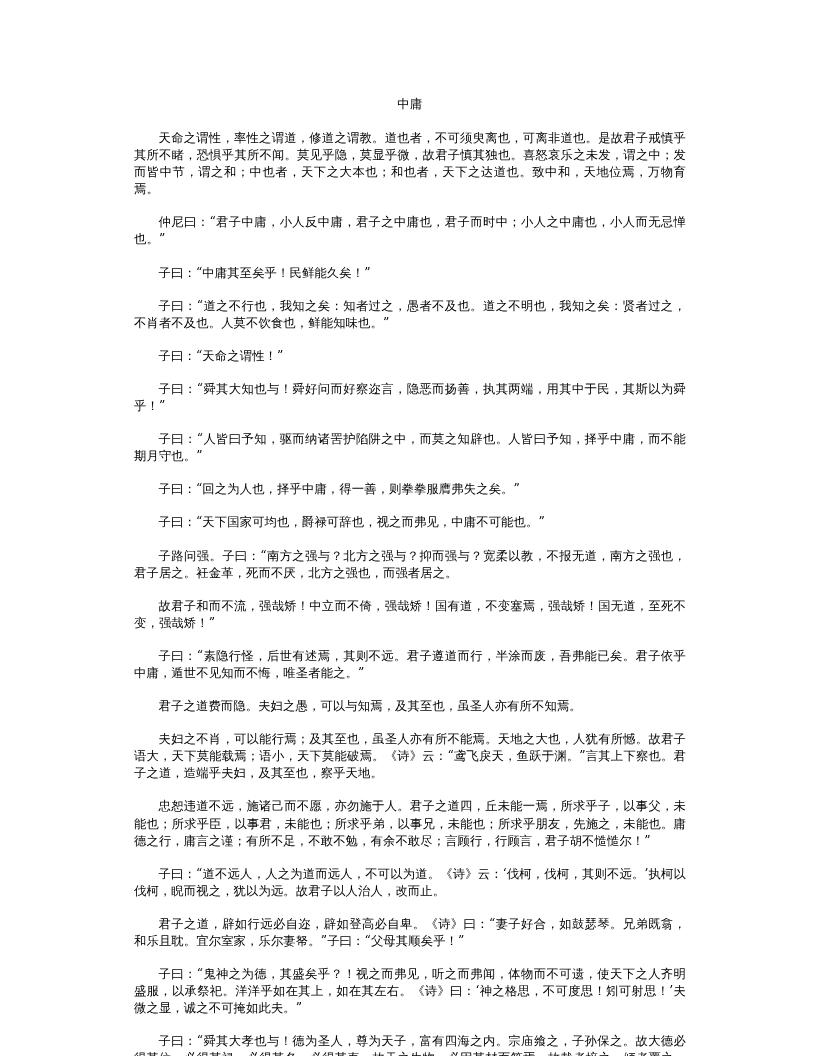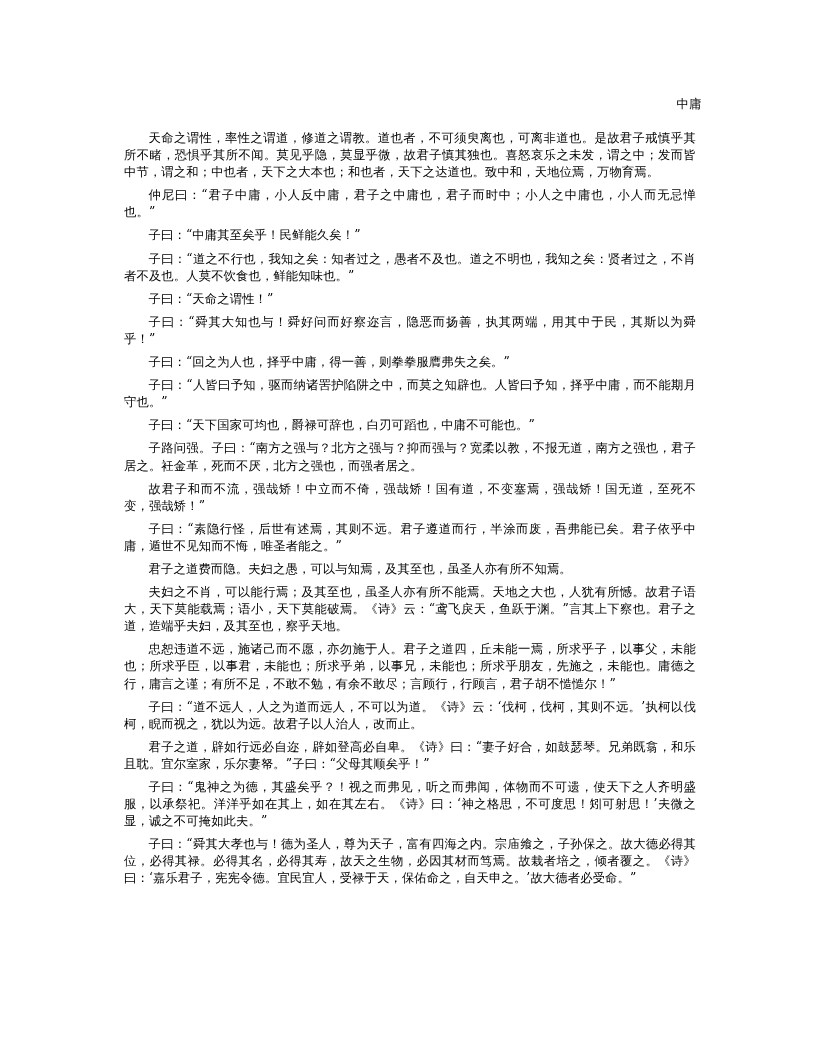--- a/index.html
+++ b/index.html
@@ -26,48 +26,48 @@
     left: 118px;
     top: 96px;
     width: 584px;
   }
   .doc-title {
     font-size: 12.3px;
     line-height: 17px;
     letter-spacing: 0.4px;
     margin: 0 0 17px 0;
     font-weight: normal;
-    text-align: right;
+    text-align: center;
   }
   .para {
     font-size: 12.3px;
     line-height: 17.1px;
-    margin: 6px;
+    margin: 16px;
     text-align: justify;
     text-justify: inter-ideograph;
     text-indent: 2em;
     letter-spacing: 0.15px;
     word-break: break-all;
   }
 </style>
 </head>
 <body>
 
 <div class="page">
   <div class="content">
     <div class="doc-title">中庸</div>
     <p class="para">天命之谓性，率性之谓道，修道之谓教。道也者，不可须臾离也，可离非道也。是故君子戒慎乎其所不睹，恐惧乎其所不闻。莫见乎隐，莫显乎微，故君子慎其独也。喜怒哀乐之未发，谓之中；发而皆中节，谓之和；中也者，天下之大本也；和也者，天下之达道也。致中和，天地位焉，万物育焉。</p>
     <p class="para">仲尼曰：“君子中庸，小人反中庸，君子之中庸也，君子而时中；小人之中庸也，小人而无忌惮也。”</p>
     <p class="para">子曰：“中庸其至矣乎！民鲜能久矣！”</p>
     <p class="para">子曰：“道之不行也，我知之矣：知者过之，愚者不及也。道之不明也，我知之矣：贤者过之，不肖者不及也。人莫不饮食也，鲜能知味也。”</p>
     <p class="para">子曰：“天命之谓性！”</p>
     <p class="para">子曰：“舜其大知也与！舜好问而好察迩言，隐恶而扬善，执其两端，用其中于民，其斯以为舜乎！”</p>
+    <p class="para">子曰：“人皆曰予知，驱而纳诸罟护陷阱之中，而莫之知辟也。人皆曰予知，择乎中庸，而不能期月守也。”</p>
     <p class="para">子曰：“回之为人也，择乎中庸，得一善，则拳拳服膺弗失之矣。”</p>
-    <p class="para">子曰：“人皆曰予知，驱而纳诸罟护陷阱之中，而莫之知辟也。人皆曰予知，择乎中庸，而不能期月守也。”</p>
-    <p class="para">子曰：“天下国家可均也，爵禄可辞也，白刃可蹈也，中庸不可能也。”</p>
+    <p class="para">子曰：“天下国家可均也，爵禄可辞也，视之而弗见，中庸不可能也。”</p>
     <p class="para">子路问强。子曰：“南方之强与？北方之强与？抑而强与？宽柔以教，不报无道，南方之强也，君子居之。衽金革，死而不厌，北方之强也，而强者居之。</p>
     <p class="para">故君子和而不流，强哉矫！中立而不倚，强哉矫！国有道，不变塞焉，强哉矫！国无道，至死不变，强哉矫！”</p>
     <p class="para">子曰：“素隐行怪，后世有述焉，其则不远。君子遵道而行，半涂而废，吾弗能已矣。君子依乎中庸，遁世不见知而不悔，唯圣者能之。”</p>
     <p class="para">君子之道费而隐。夫妇之愚，可以与知焉，及其至也，虽圣人亦有所不知焉。</p>
     <p class="para">夫妇之不肖，可以能行焉；及其至也，虽圣人亦有所不能焉。天地之大也，人犹有所憾。故君子语大，天下莫能载焉；语小，天下莫能破焉。《诗》云：“鸢飞戾天，鱼跃于渊。”言其上下察也。君子之道，造端乎夫妇，及其至也，察乎天地。</p>
     <p class="para">忠恕违道不远，施诸己而不愿，亦勿施于人。君子之道四，丘未能一焉，所求乎子，以事父，未能也；所求乎臣，以事君，未能也；所求乎弟，以事兄，未能也；所求乎朋友，先施之，未能也。庸德之行，庸言之谨；有所不足，不敢不勉，有余不敢尽；言顾行，行顾言，君子胡不慥慥尔！”</p>
     <p class="para">子曰：“道不远人，人之为道而远人，不可以为道。《诗》云：‘伐柯，伐柯，其则不远。’执柯以伐柯，睨而视之，犹以为远。故君子以人治人，改而止。</p>
     <p class="para">君子之道，辟如行远必自迩，辟如登高必自卑。《诗》曰：“妻子好合，如鼓瑟琴。兄弟既翕，和乐且耽。宜尔室家，乐尔妻帑。”子曰：“父母其顺矣乎！”</p>
     <p class="para">子曰：“鬼神之为德，其盛矣乎？！视之而弗见，听之而弗闻，体物而不可遗，使天下之人齐明盛服，以承祭祀。洋洋乎如在其上，如在其左右。《诗》曰：‘神之格思，不可度思！矧可射思！’夫微之显，诚之不可掩如此夫。”</p>
     <p class="para">子曰：“舜其大孝也与！德为圣人，尊为天子，富有四海之内。宗庙飨之，子孙保之。故大德必得其位，必得其禄。必得其名，必得其寿，故天之生物，必因其材而笃焉。故栽者培之，倾者覆之。《诗》曰：‘嘉乐君子，宪宪令德。宜民宜人，受禄于天，保佑命之，自天申之。’故大德者必受命。”</p>

